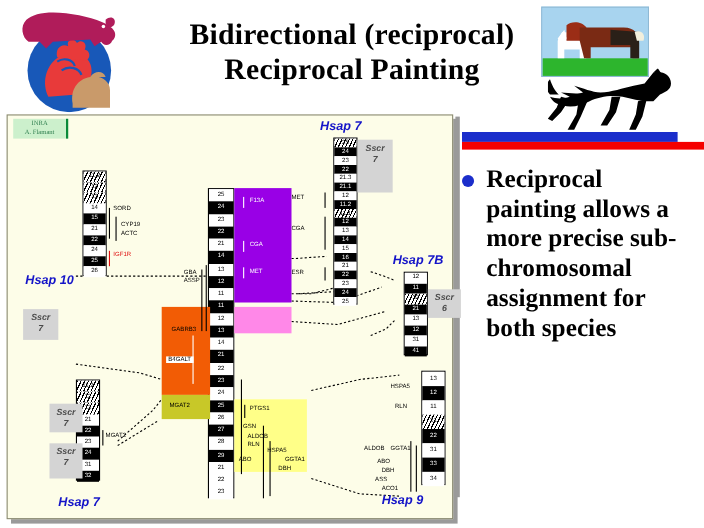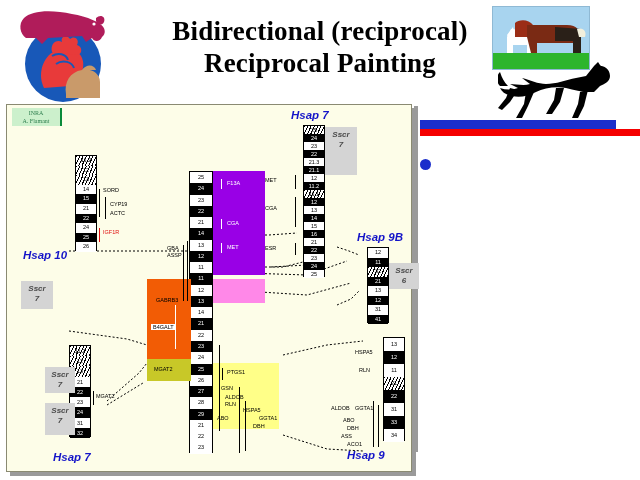--- a/index.html
+++ b/index.html
@@ -144,20 +144,21 @@
 
   <div class="edge-left"></div>
   <div class="bar-blue"></div>
   <div class="bar-red"></div>
 
   <div class="rightpane">
     <div class="bullet-row">
       <div class="bullet-dot">
           <span></span>
         </div>
+      <div class="bullet-text">Reciprocal painting allows a more precise sub-chromosomal assignment for both species</div>
     </div>
   </div>
 
   <div id="panel">
 
     <div class="inra">
       <div>INRA</div>
       <div>A. Flamant</div>
     </div>
 
@@ -211,21 +212,21 @@
       <div>Sscr</div>
       <div>7</div>
     </div>
     <div class="mk" style="left:258px;top:72px;">MET</div>
     <div class="mk" style="left:258px;top:100px;">CGA</div>
     <div class="mk" style="left:258px;top:140px;">ESR</div>
     <div class="vline" style="left:288px;top:70px;height:14px;"></div>
     <div class="vline" style="left:288px;top:92px;height:30px;"></div>
     <div class="vline" style="left:288px;top:138px;height:12px;"></div>
 
-    <div class="splabel" style="left:350px;top:126px;">Hsap 9B</div>
+    <div class="splabel" style="left:350px;top:126px;">Hsap 7B</div>
     <div class="chrom" id="chr-hsap1b" style="left: 360px; top: 142px; height: 76px;">
         <div class="band w" style="height: 9.5px; line-height: 9.5px;">12</div>
         <div class="band b" style="height: 9.5px; line-height: 9.5px;">11</div>
         <div class="band stip" style="height: 9.5px; line-height: 9.5px;">32</div>
         <div class="band b" style="height: 9.5px; line-height: 9.5px;">21</div>
         <div class="band w" style="height: 9.5px; line-height: 9.5px;">13</div>
         <div class="band b" style="height: 9.5px; line-height: 9.5px;">12</div>
         <div class="band w" style="height: 9.5px; line-height: 9.5px;">31</div>
         <div class="band b" style="height: 9.5px; line-height: 9.5px;">41</div>
       </div>

